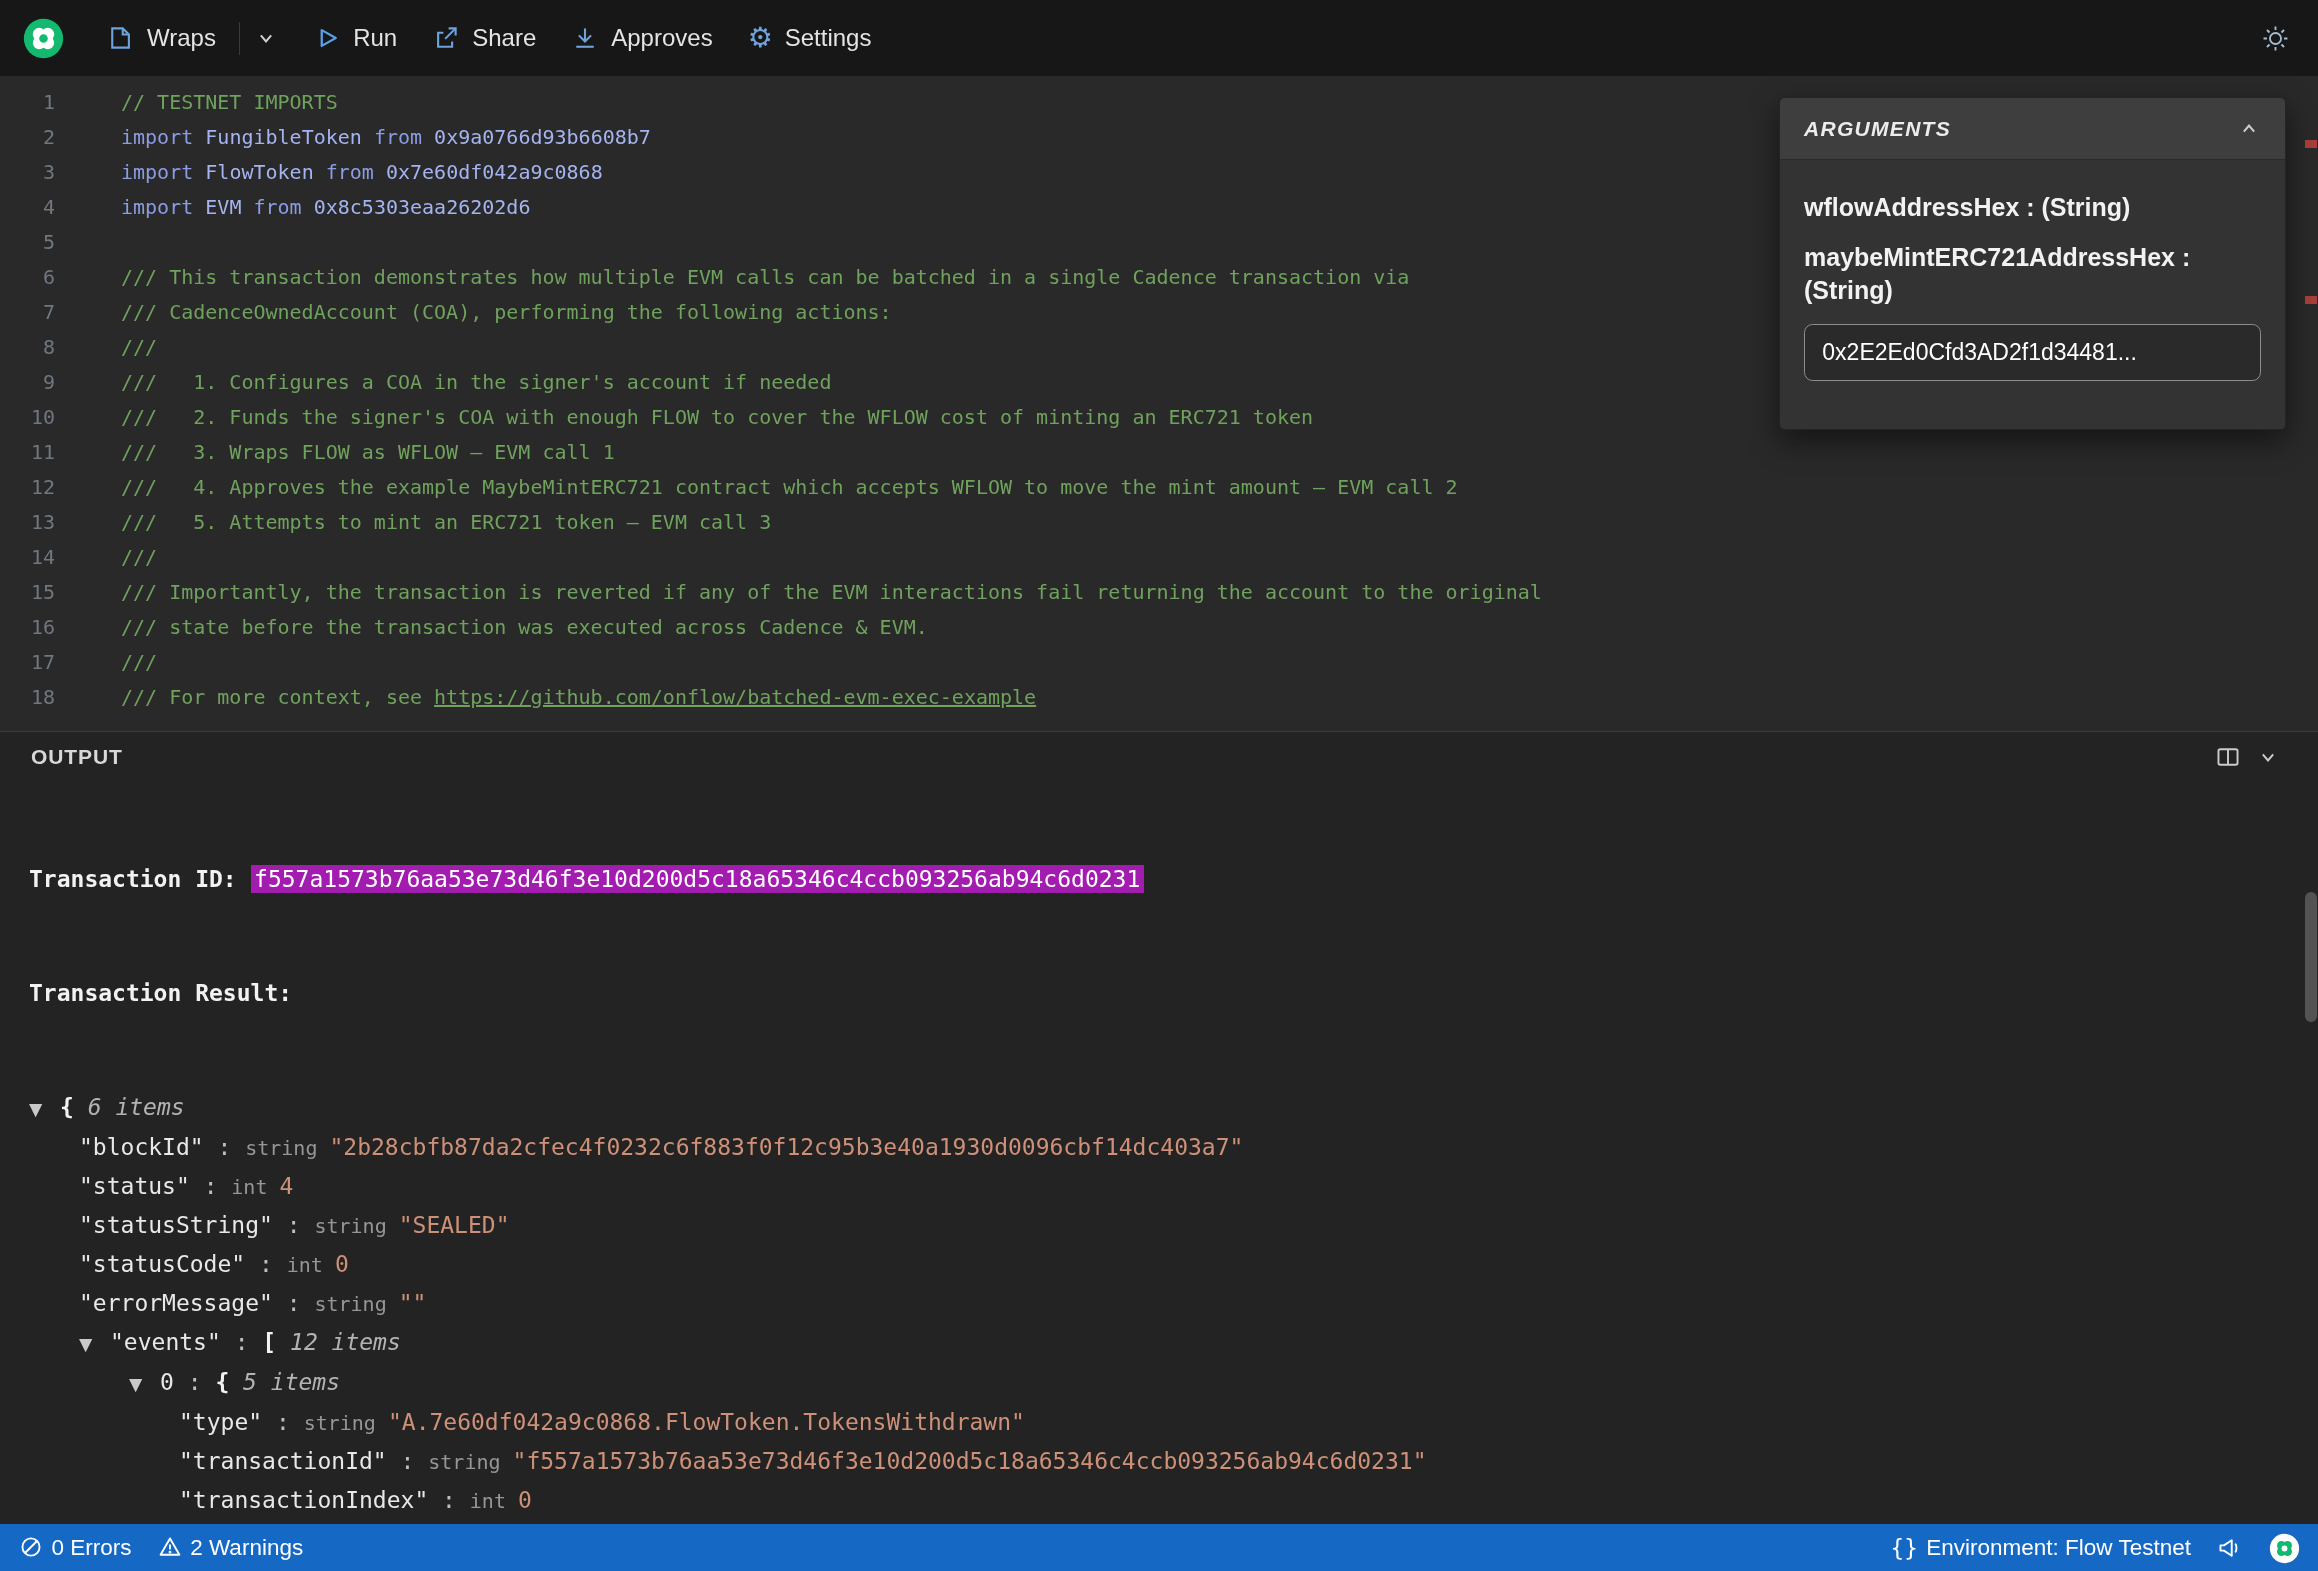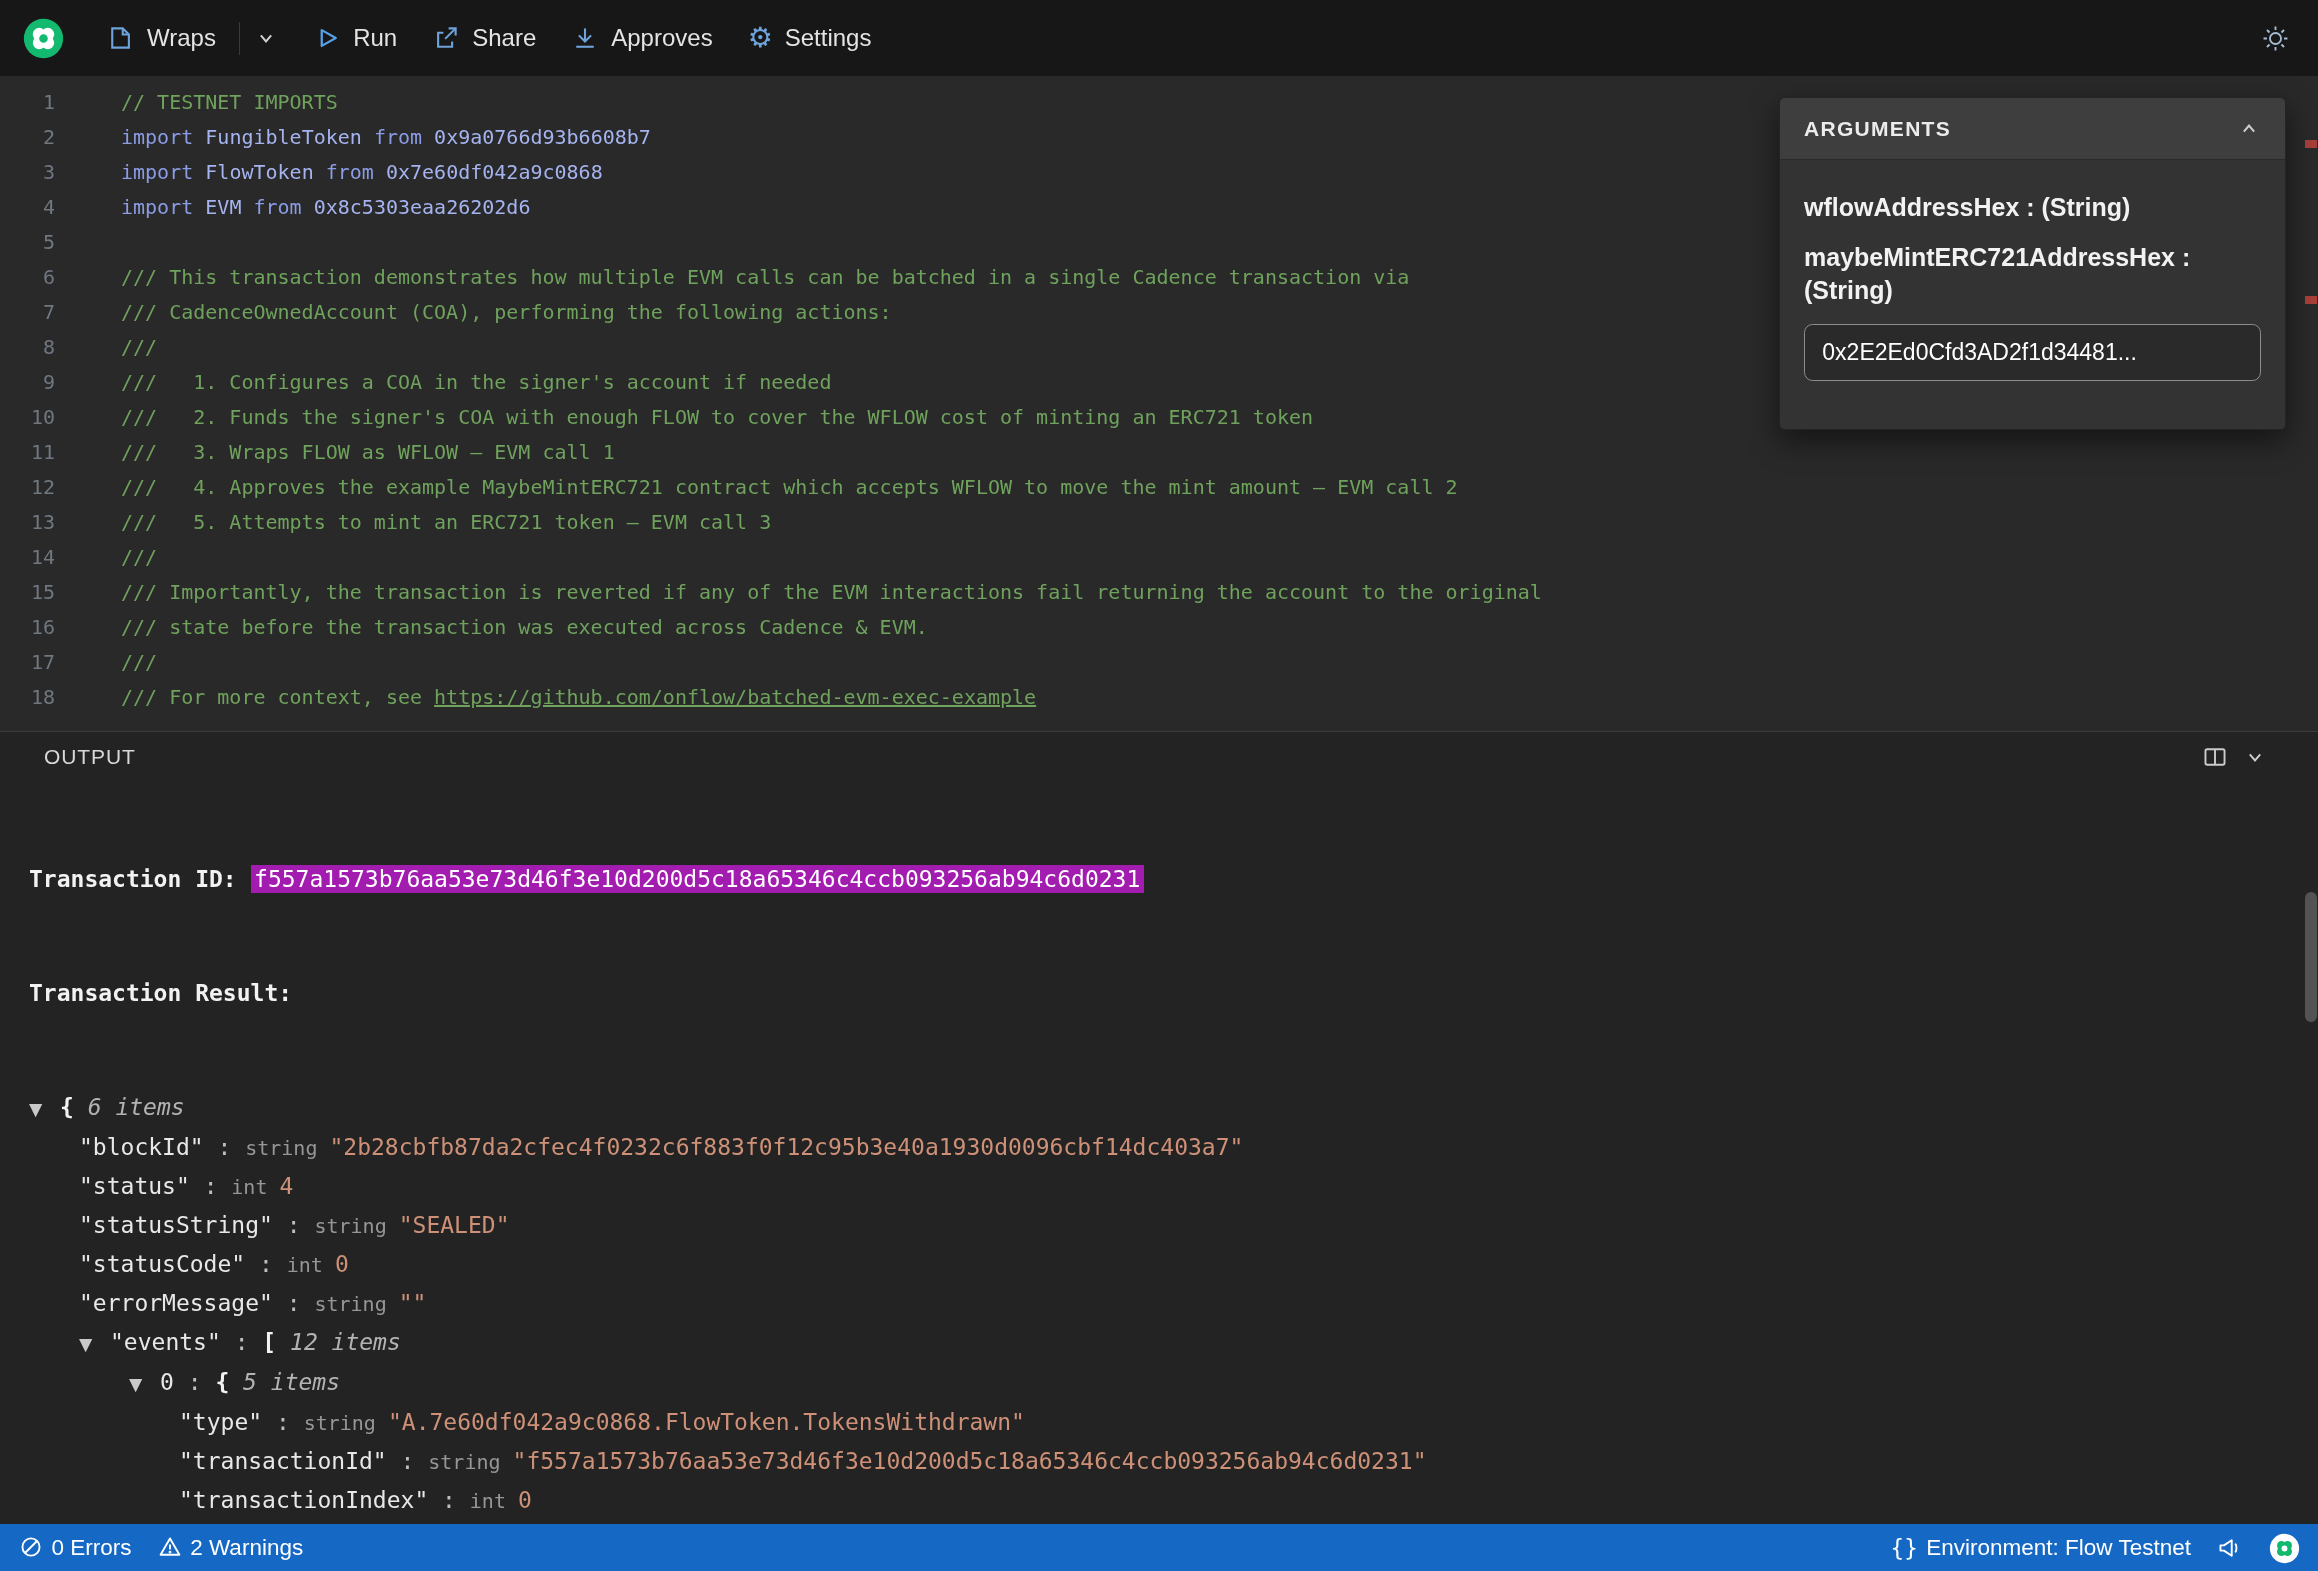--- a/index.html
+++ b/index.html
@@ -49,35 +49,35 @@
   
   .args-panel {
     position:absolute; top:21px; right:33px; width:507px;
     background:#333333; border:0.9px solid #242424; border-radius:5.2px;
     box-shadow:0 10.4px 29px rgba(0,0,0,0.5);
   }
   .args-header {
     height:62px; display:flex; align-items:center; justify-content:space-between;
     padding:0 24px; background:#3e3e3e; border-bottom:0.9px solid #2a2a2a;
     border-radius:5.2px 5.2px 0 0; color:#ececec; font-size:21px; font-weight:bold;
-    letter-spacing:1.3px; cursor:pointer;
+    letter-spacing:1.3px; cursor:pointer;font-style:italic;
   }
   .args-body { padding:21px 24px 29px; }
   .arg-label { font-size:25px; font-weight:bold; color:#f2f2f2; margin:10.4px 0 15.6px; line-height:1.35; }
   .arg-input {
     width:100%; height:57px; border-radius:8.6px; border:1.7px solid #8d8d8d;
     background:#2a2a2a; color:#ffffff; font-size:23px; padding:0 17.3px;
     font-family:inherit; margin-bottom:19px; outline:none;
   }
 
   
   .output { flex:0 0 793px; background:#232323; border-top:0.9px solid #3a3a3a; position:relative; overflow:hidden; }
   .output-header {
-    height:50px; display:flex; align-items:center; padding:0 44px;
-    color:#d8d8d8; font-size:21px; font-weight:400; letter-spacing:0.9px;
+    height:50px; display:flex; align-items:center; padding:0 31px;
+    color:#d8d8d8; font-size:21px; font-weight:700; letter-spacing:0.9px;
   }
   .output-header .spacer { flex:1; }
   .output-content {
     font-family:"DejaVu Sans Mono", monospace; font-size:23px; color:#e4e4e4;
     padding:1.7px 0 0 29px; line-height:38px; white-space:pre;
   }
   .out-bold { font-weight:bold; color:#f2f2f2; }
   .tx-hash { background:#a21caf; color:#ffffff; padding:0.9px 3.5px; }
   .json-row { white-space:pre; }
   .expander { display:inline-block; width:31px; color:#c9c9c9; font-family:"DejaVu Sans", sans-serif; font-size:17.3px; cursor:pointer; }

